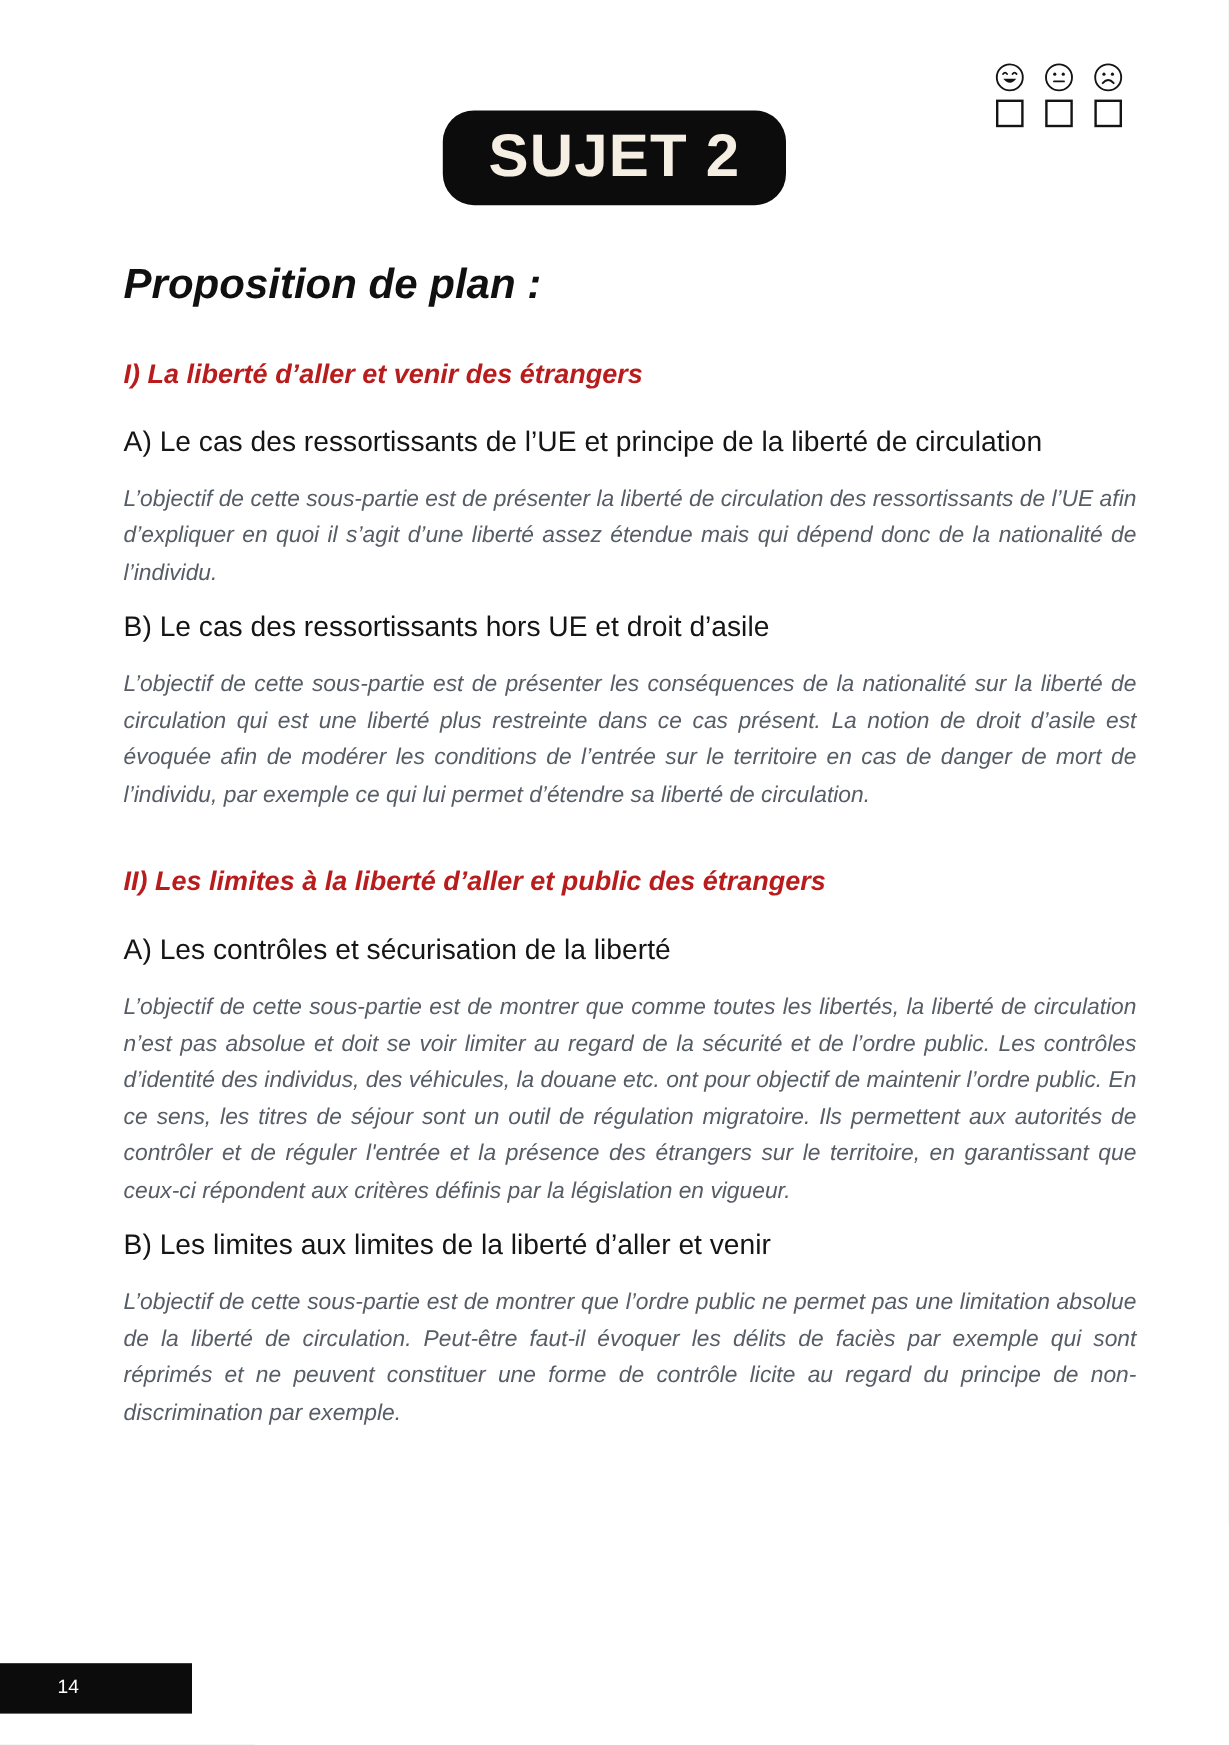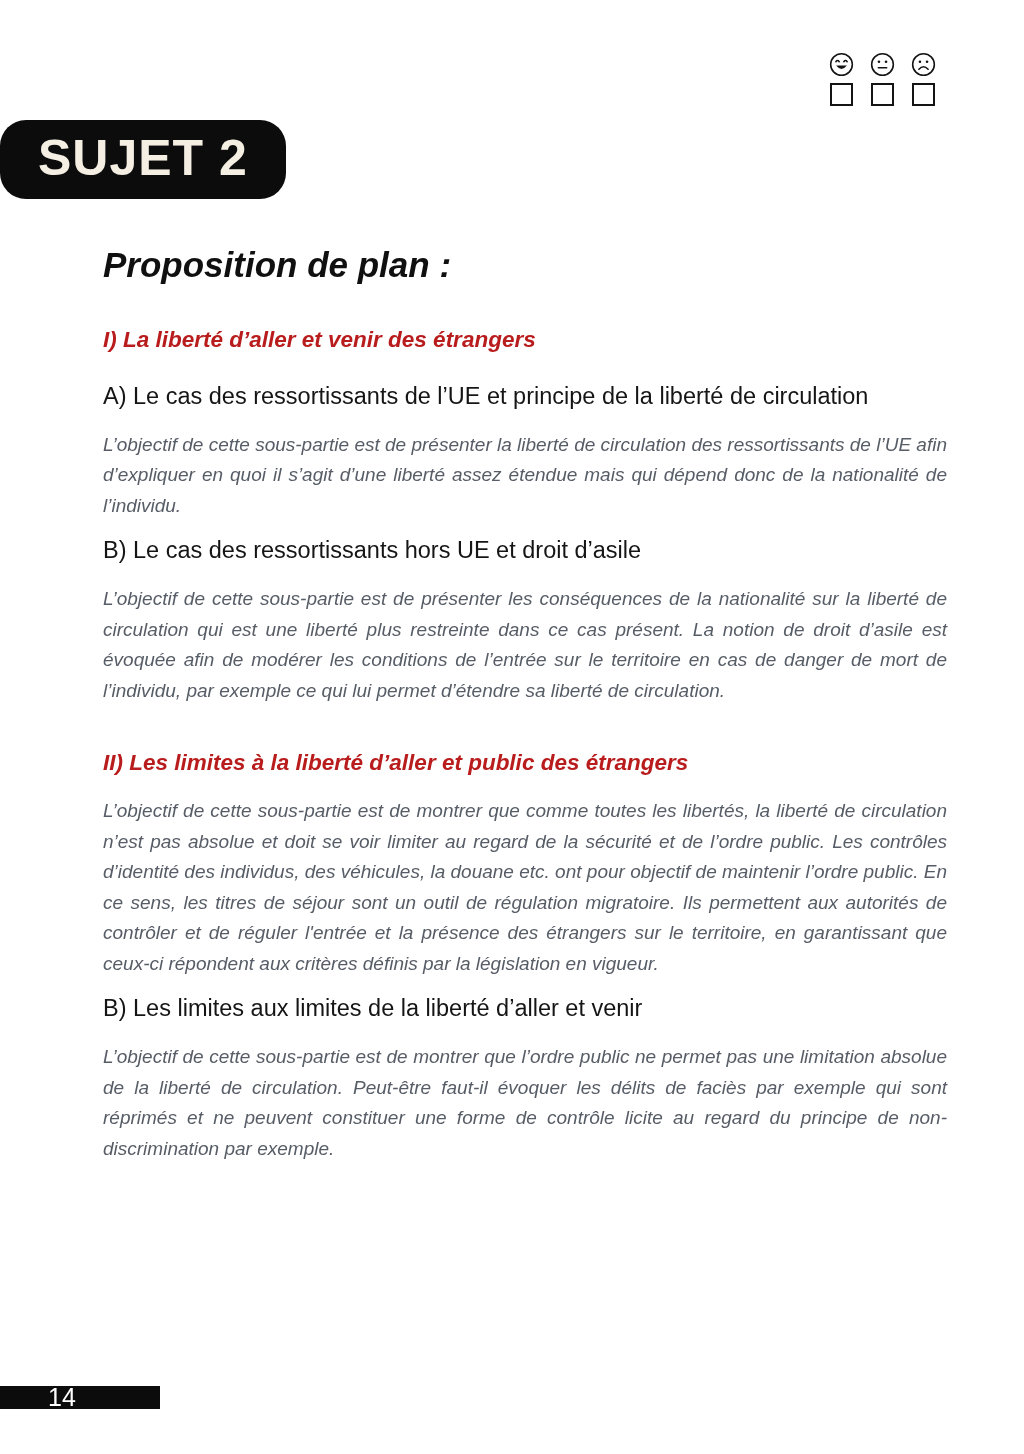--- a/index.html
+++ b/index.html
@@ -32,21 +32,21 @@
   }
   .face svg { display: block; }
   .checkbox {
     width: 23px;
     height: 23px;
     border: 2.5px solid #141414;
     background: #ffffff;
   }
 
   
-  .badge-row { text-align: left; padding-top: 120px; }
+  .badge-row { text-align: center; padding-top: 92px; }
   .badge {
     display: inline-block;
     background: #0c0c0c;
     color: #f4eee3;
     font-size: 50px;
     font-weight: 800;
     letter-spacing: 1px;
     padding: 12px 38px 14px 38px;
     border-radius: 26px;
     line-height: 1.05;
@@ -100,27 +100,27 @@
   .mt-body   { margin-top: 20px; }
   .mt-subgap { margin-top: 16px; }
   .mt-sec2   { margin-top: 44px; }
 
   
   .page-footer {
     position: absolute;
     left: 0;
     top: 1386px;
     width: 160px;
-    height: 23px;
+    height: 42px;
     background: #0c0c0c;
     color: #ffffff;
     display: flex;
     align-items: center;
     padding-left: 48px;
-    font-size: 25px;
+    font-size: 16px;
   }
 </style>
 </head>
 <body>
 
 <div class="page">
 
   <div class="feedback">
     <div class="feedback-item">
       <span class="face">
@@ -170,20 +170,21 @@
     <h2 class="section-heading mt-sec1">I) La liberté d’aller et venir des étrangers</h2>
 
     <h3 class="sub-heading mt-sub">A) Le cas des ressortissants de l’UE et principe de la liberté de circulation</h3>
     <p class="body-text mt-body">L’objectif de cette sous-partie est de présenter la liberté de circulation des ressortissants de l’UE afin d’expliquer en quoi il s’agit d’une liberté assez étendue mais qui dépend donc de la nationalité de l’individu.</p>
 
     <h3 class="sub-heading mt-subgap">B) Le cas des ressortissants hors UE et droit d’asile</h3>
     <p class="body-text mt-body">L’objectif de cette sous-partie est de présenter les conséquences de la nationalité sur la liberté de circulation qui est une liberté plus restreinte dans ce cas présent. La notion de droit d’asile est évoquée afin de modérer les conditions de l’entrée sur le territoire en cas de danger de mort de l’individu, par exemple ce qui lui permet d’étendre sa liberté de circulation.</p>
 
     <h2 class="section-heading mt-sec2">II) Les limites à la liberté d’aller et public des étrangers</h2>
 
+    <h3 class="sub-heading mt-sub">A) Les contrôles et sécurisation de la liberté</h3>
     <p class="body-text mt-body">L’objectif de cette sous-partie est de montrer que comme toutes les libertés, la liberté de circulation n’est pas absolue et doit se voir limiter au regard de la sécurité et de l’ordre public. Les contrôles d’identité des individus, des véhicules, la douane etc. ont pour objectif de maintenir l’ordre public. En ce sens, les titres de séjour sont un outil de régulation migratoire. Ils permettent aux autorités de contrôler et de réguler l'entrée et la présence des étrangers sur le territoire, en garantissant que ceux-ci répondent aux critères définis par la législation en vigueur.</p>
 
     <h3 class="sub-heading mt-subgap">B) Les limites aux limites de la liberté d’aller et venir</h3>
     <p class="body-text mt-body">L’objectif de cette sous-partie est de montrer que l’ordre public ne permet pas une limitation absolue de la liberté de circulation. Peut-être faut-il évoquer les délits de faciès par exemple qui sont réprimés et ne peuvent constituer une forme de contrôle licite au regard du principe de non-discrimination par exemple.</p>
   </div>
 
   <div class="page-footer">
     <span>14</span>
   </div>
 

